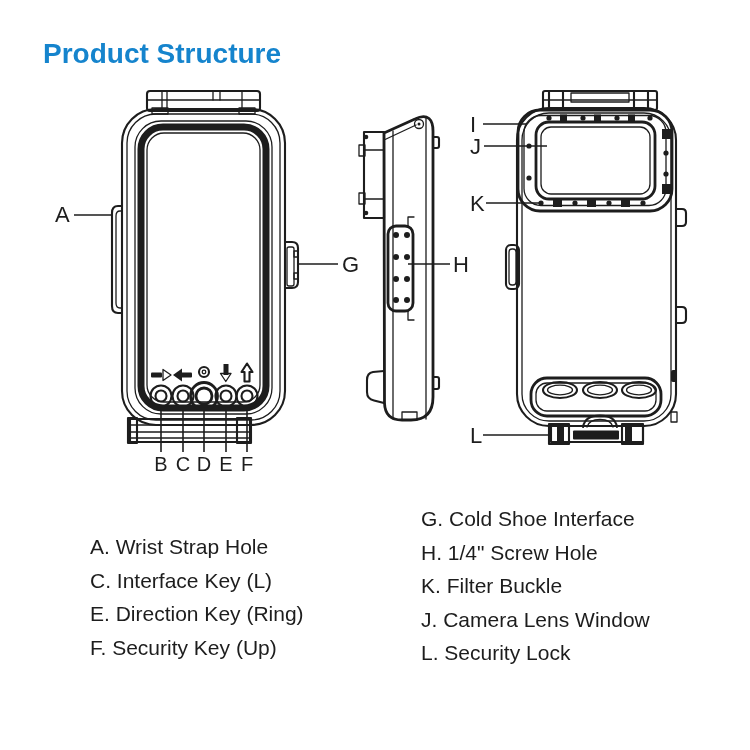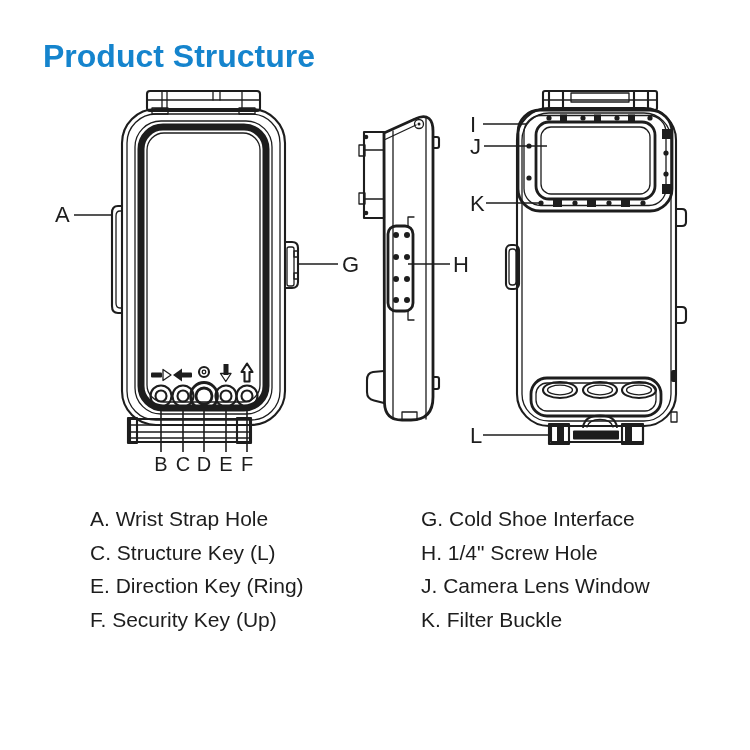--- a/index.html
+++ b/index.html
@@ -14,21 +14,21 @@
     width: 750px;
     height: 750px;
     background: var(--background);
     overflow: hidden;
     font-family: "Liberation Sans", sans-serif;
   }
   .page-title {
     position: absolute;
     left: 43px;
     top: 38px;
-    font-size: 32px;
+    font-size: 28px;
     font-weight: bold;
     color: var(--accent);
     letter-spacing: 0px;
   }
   .diagram-svg {
     position: absolute;
     left: 0;
     top: 0;
   }
   
@@ -45,21 +45,21 @@
   }
   text.btnl { font-size: 20px; text-anchor: middle; }
   .legend-col {
     position: absolute;
     top: 502px;
     font-size: 21px;
     line-height: 33.5px;
     color: var(--line);
     white-space: nowrap;
   }
-  .legend-left  { left: 90px; }
+  .legend-left  { left: 90px; margin-top: 28px; }
   .legend-right { left: 421px; }
 </style>
 </head>
 <body>
 
 <div class="page">
 
   <div class="page-title">Product Structure</div>
 
   <svg class="diagram-svg" width="750" height="495" viewBox="0 0 750 495">
@@ -309,24 +309,25 @@
       <line class="ld" x1="486" y1="203" x2="540" y2="203"></line>
       <text class="callout" x="470" y="211">K</text>
 
       <line class="ld" x1="483" y1="435" x2="551" y2="435"></line>
       <text class="callout" x="470" y="443">L</text>
     </g>
   </svg>
 
   <div class="legend-col legend-left">
     <div>A. Wrist Strap Hole</div>
-    <div>C. Structure Key (L)</div>
+    <div>C. Interface Key (L)</div>
     <div>E. Direction Key (Ring)</div>
     <div>F. Security Key (Up)</div>
   </div>
   <div class="legend-col legend-right">
     <div>G. Cold Shoe Interface</div>
     <div>H. 1/4" Screw Hole</div>
+    <div>K. Filter Buckle</div>
     <div>J. Camera Lens Window</div>
-    <div>K. Filter Buckle</div>
+    <div>L. Security Lock</div>
   </div>
 
 </div>
 
 </body></html>

